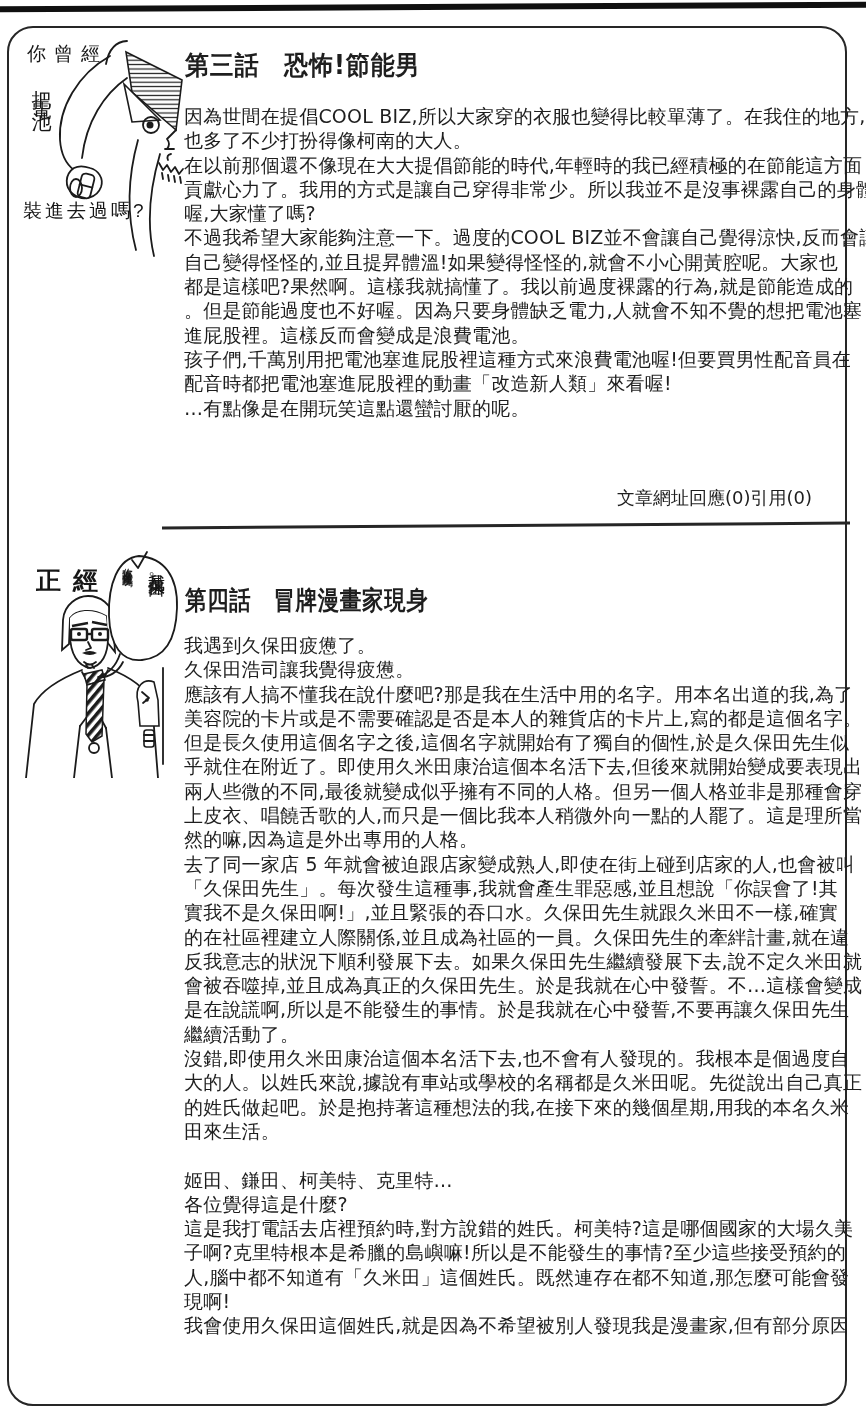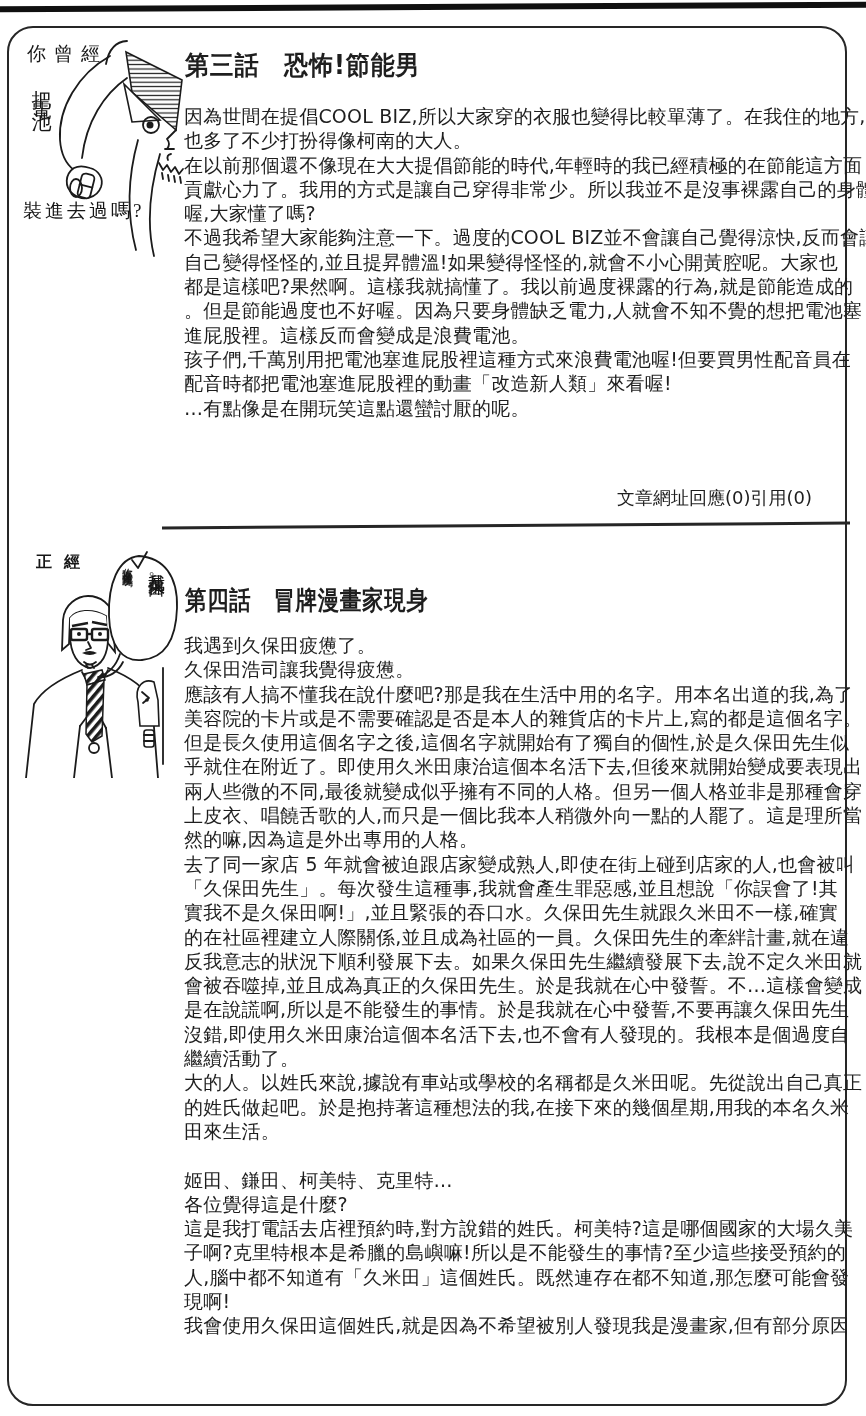--- a/index.html
+++ b/index.html
@@ -14,26 +14,26 @@
   .title-1{left:185px;top:48px;transform:scaleX(0.92);}
   .title-2{left:185px;top:583px;transform:scaleX(0.82);}
   .body-col{position:absolute;left:184px;width:668px;font-size:19px;letter-spacing:0.2px;}
   .body-1{top:104px;}
   .body-2{top:633px;}
   .tl{white-space:nowrap;line-height:24.3px;height:24.3px;}
   .footer{position:absolute;top:486px;right:54px;display:flex;font-size:18px;}
   .footer span{white-space:nowrap;cursor:pointer;}
   .hr{position:absolute;left:162px;top:524px;width:688px;height:3px;background:#262626;
         transform:rotate(-0.4deg);}
-  .cap{position:absolute;font-family:Liberation Serif, serif;color:#161616;z-index:3;white-space:nowrap;}
+  .cap{position:absolute;font-family:Liberation Sans, sans-serif;color:#161616;z-index:3;white-space:nowrap;}
   .vtext{writing-mode:vertical-rl;text-orientation:upright;}
   .cap-top1{left:27px;top:41px;font-size:19px;letter-spacing:8px;}
   .cap-vert1{left:29px;top:74px;font-size:20px;letter-spacing:11px;}
   .cap-bot1{left:23px;top:198px;font-size:19px;letter-spacing:3px;}
-  .cap-serious{left:36px;top:552px;font-size:16px;letter-spacing:12px;font-weight:bold;}
+  .cap-serious{left:36px;top:564px;font-size:25px;letter-spacing:12px;font-weight:bold;}
   .bubble-main{left:146px;top:560px;height:114px;font-size:17px;letter-spacing:2px;
         font-family:"DejaVu Serif",serif;}
   .bubble-small{left:104px;top:560px;height:60px;width:30px;font-size:10.5px;letter-spacing:1px;
         font-family:"DejaVu Serif",serif;line-height:13px;}
   .illus{position:absolute;z-index:1;}
   .illus-1{left:20px;top:36px;width:165px;height:235px;}
   .illus-2{left:22px;top:550px;width:165px;height:228px;}
   .illus svg{width:100%;height:100%;}
   .ln{fill:none;stroke:#1b1b1b;stroke-width:1.8;stroke-linecap:round;stroke-linejoin:round;}
 </style>
@@ -154,22 +154,22 @@
       <div class="tl">兩人些微的不同,最後就變成似乎擁有不同的人格。但另一個人格並非是那種會穿</div>
       <div class="tl">上皮衣、唱饒舌歌的人,而只是一個比我本人稍微外向一點的人罷了。這是理所當</div>
       <div class="tl">然的嘛,因為這是外出專用的人格。</div>
       <div class="tl">去了同一家店 5 年就會被迫跟店家變成熟人,即使在街上碰到店家的人,也會被叫</div>
       <div class="tl">「久保田先生」。每次發生這種事,我就會產生罪惡感,並且想說「你誤會了!其</div>
       <div class="tl">實我不是久保田啊!」,並且緊張的吞口水。久保田先生就跟久米田不一樣,確實</div>
       <div class="tl">的在社區裡建立人際關係,並且成為社區的一員。久保田先生的牽絆計畫,就在違</div>
       <div class="tl">反我意志的狀況下順利發展下去。如果久保田先生繼續發展下去,說不定久米田就</div>
       <div class="tl">會被吞噬掉,並且成為真正的久保田先生。於是我就在心中發誓。不…這樣會變成</div>
       <div class="tl">是在說謊啊,所以是不能發生的事情。於是我就在心中發誓,不要再讓久保田先生</div>
+      <div class="tl">繼續活動了。</div>
       <div class="tl">沒錯,即使用久米田康治這個本名活下去,也不會有人發現的。我根本是個過度自</div>
-      <div class="tl">繼續活動了。</div>
       <div class="tl">大的人。以姓氏來說,據說有車站或學校的名稱都是久米田呢。先從說出自己真正</div>
       <div class="tl">的姓氏做起吧。於是抱持著這種想法的我,在接下來的幾個星期,用我的本名久米</div>
       <div class="tl">田來生活。</div>
       <div class="tl">&nbsp;</div>
       <div class="tl">姬田、鎌田、柯美特、克里特…</div>
       <div class="tl">各位覺得這是什麼?</div>
       <div class="tl">這是我打電話去店裡預約時,對方說錯的姓氏。柯美特?這是哪個國家的大場久美</div>
       <div class="tl">子啊?克里特根本是希臘的島嶼嘛!所以是不能發生的事情?至少這些接受預約的</div>
       <div class="tl">人,腦中都不知道有「久米田」這個姓氏。既然連存在都不知道,那怎麼可能會發</div>
       <div class="tl">現啊!</div>

